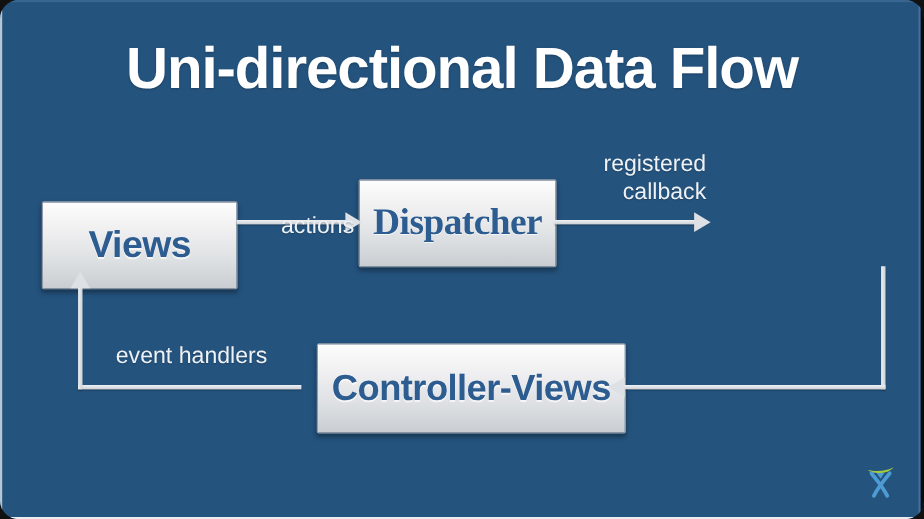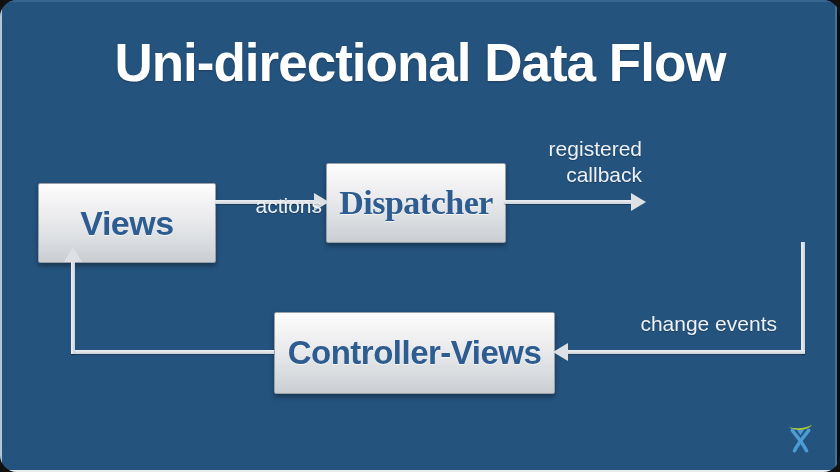--- a/index.html
+++ b/index.html
@@ -37,21 +37,21 @@
     box-shadow:0 3px 5px rgba(0,0,0,0.35);
     color:#2d5c90;
     font-weight:bold;
     font-size:34px;
     letter-spacing:-0.5px;
     text-shadow:0 1px 0 rgba(255,255,255,0.65);
   }
   #node-views{left:38px;top:163px;width:176px;height:78px;margin-top:20px;}
   #node-dispatcher{left:326px;top:163px;width:178px;height:78px;font-family:Liberation Serif, serif;}
   #node-stores{left:647px;top:163px;width:177px;height:78px;}
-  #node-controller-views{left:274px;top:312px;width:279px;height:80px;font-size:33px;}
+  #node-controller-views{left:288px;top:312px;width:279px;height:80px;font-size:33px;}
 
   .edge-label{
     position:absolute;
     color:#eef2f6;
     font-size:21px;
     text-align:right;
     line-height:26px;
     text-shadow:0 1px 1px rgba(0,0,0,0.25);
   }
   #label-actions{left:212px;top:169px;width:110px;margin-top:24px;}
@@ -114,25 +114,25 @@
   <div class="arrow-head head-right" id="a1-head"></div>
   <div class="edge-label" id="label-actions">actions</div>
 
   <div class="arrow-line" id="a2-line"></div>
   <div class="arrow-head head-right" id="a2-head"></div>
   <div class="edge-label" id="label-registered-callback">registered callback</div>
 
   <div class="arrow-line v" id="a3-vert"></div>
   <div class="arrow-line" id="a3-horiz"></div>
   <div class="arrow-head head-left" id="a3-head"></div>
-  <div class="edge-label" id="label-change-events">change events</div>
 
   <div class="arrow-line" id="a4-horiz"></div>
   <div class="arrow-line v" id="a4-vert"></div>
   <div class="arrow-head head-up" id="a4-head"></div>
+  <div class="edge-label" id="label-event-handlers">event handlers</div>
 
   <svg class="logo" viewBox="0 0 24 30" aria-hidden="true">
     <path d="M1.5,5.5 C5,9.5 19,9.5 22.5,3.5 C17,7 7,7.3 1.5,5.5 Z" fill="#a5c93c"></path>
     <polygon points="8.8,8.2 15.2,8.2 12,13" fill="#4c9cd3"></polygon>
     <path d="M4.5,8.5 C8,13 13.5,19 17.5,27" stroke="#4c9cd3" stroke-width="3.2" fill="none" stroke-linecap="round"></path>
     <path d="M19.5,8.5 C16,13 10.5,19 6.5,27" stroke="#4c9cd3" stroke-width="3.2" fill="none" stroke-linecap="round"></path>
   </svg>
 
 </div>
 

